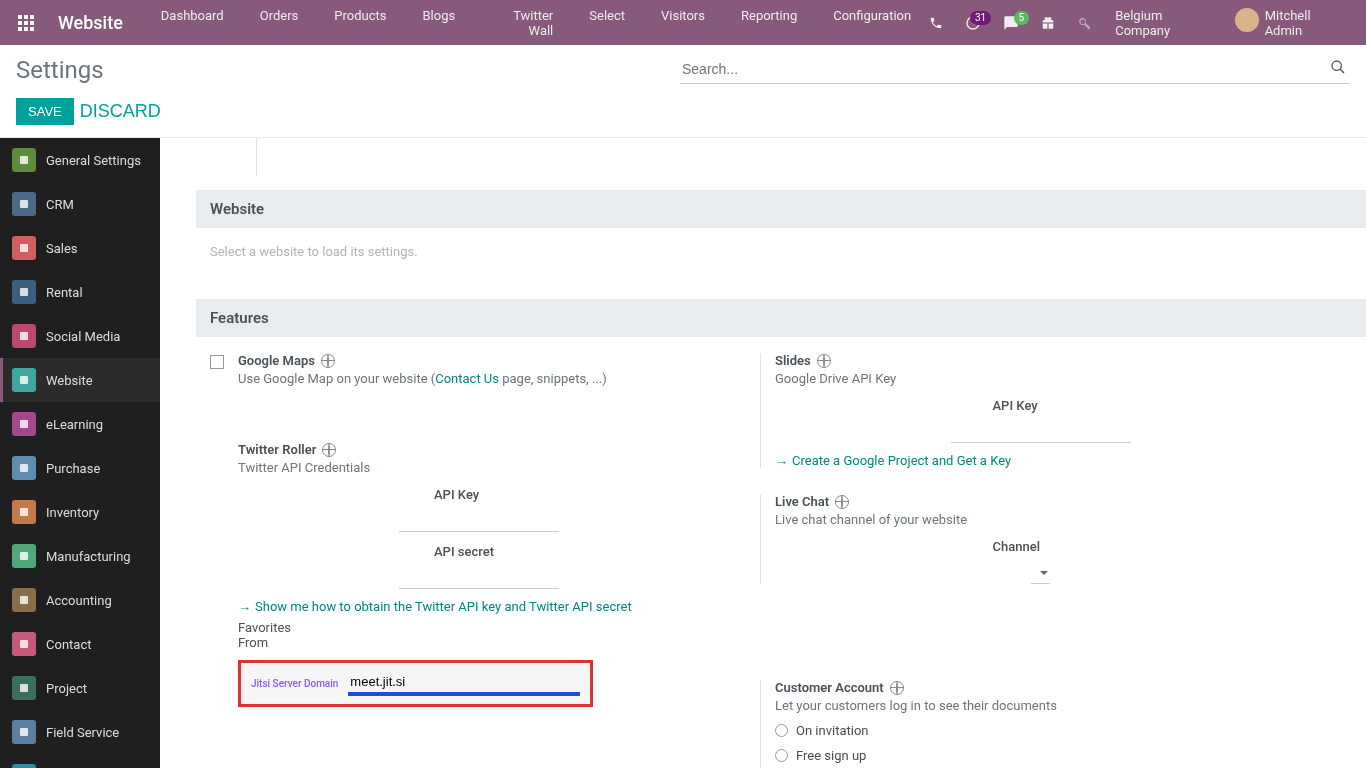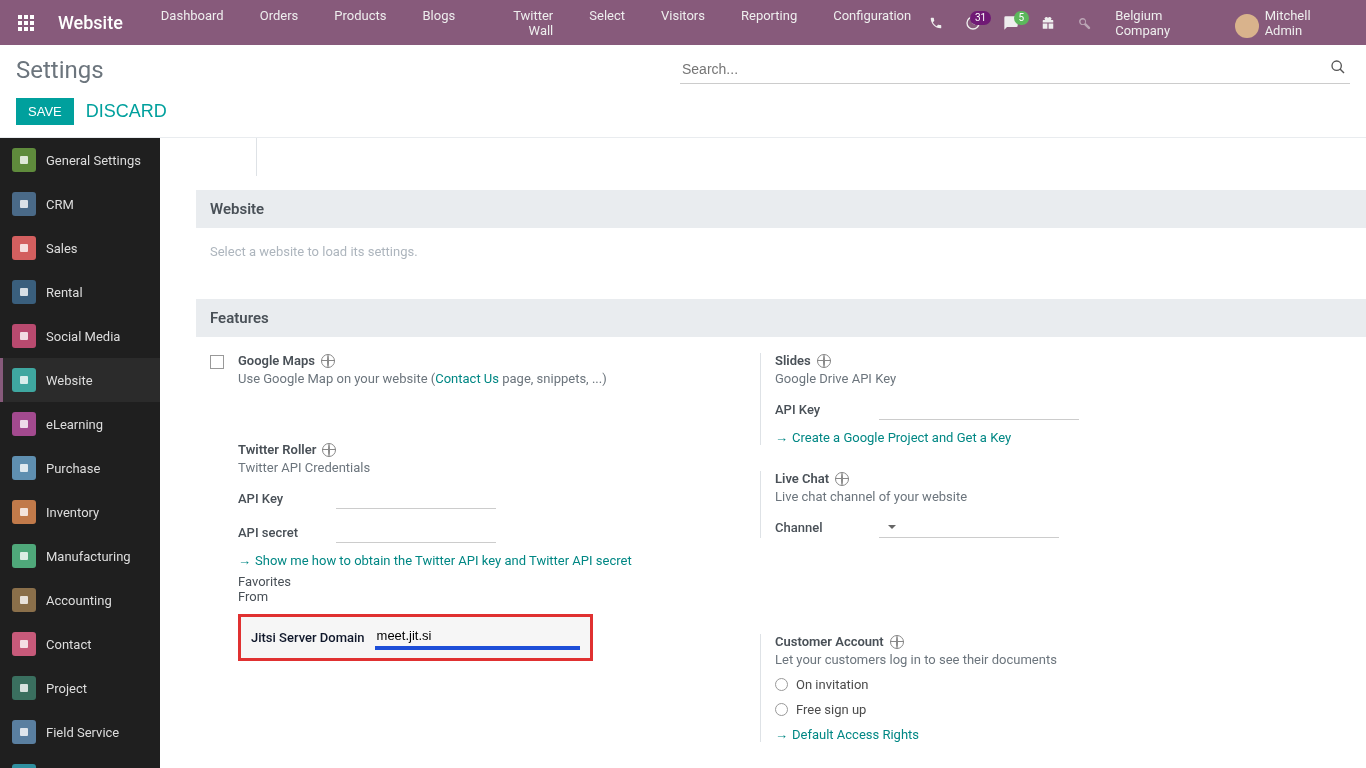--- a/index.html
+++ b/index.html
@@ -17,21 +17,21 @@
 .badge { position: absolute; top: 2px; right: -2px; background: #701a75; color: #fff; border-radius: 8px; font-size: 10px; padding: 1px 5px; line-height: 12px; }
 .badge-green { background: #5cb85c; }
 .company { padding: 0 10px; font-size: 13px; color: #eee; }
 .avatar { width: 24px; height: 24px; border-radius: 50%; background: #d9b38c; display: inline-block; vertical-align: middle; margin-right: 6px; }
 .username { font-size: 13px; color: #eee; }
 .header-row { display: flex; align-items: center; padding: 10px 16px 4px; gap: 24px; }
 .page-title { font-size: 24px; color: #6c757d; font-weight: 400; }
 .search-wrap { margin-left: auto; width: 670px; position: relative; }
 .search-input { width: 100%; border: none; border-bottom: 1px solid #ccc; padding: 6px 28px 6px 2px; font-size: 14px; outline: none; }
 .search-icon { position: absolute; right: 4px; top: 4px; color: #666; cursor: pointer; }
-.action-row { padding: 4px 16px 12px; display: flex; gap: 12px; border-bottom: 1px solid #e9ecef; margin-top: 6px;}
+.action-row { padding: 4px 16px 12px; display: flex; gap: 6px; border-bottom: 1px solid #e9ecef; margin-top: 6px;}
 .btn-save { background: #00a09d; color: #fff; border: none; padding: 6px 12px; font-size: 13px; font-weight: 500; cursor: pointer; }
 .btn-discard { background: none; border: none; color: #00a09d; font-size: 18px; font-weight: 500; cursor: pointer; }
 .workspace { display: flex; height: calc(100vh - 137px); }
 .sidebar { width: 160px; background: #1f1f1f; color: #ddd; overflow-y: auto; flex-shrink: 0; }
 .sidebar::-webkit-scrollbar { width: 8px; }
 .sidebar::-webkit-scrollbar-thumb { background: #5a5a5a; }
 .sidebar::-webkit-scrollbar-track { background: #2b2b2b; }
 .sb-item { display: flex; align-items: center; gap: 10px; padding: 10px 12px; cursor: pointer; font-size: 13px; }
 .sb-item.active { background: #2b2b2b; border-left: 3px solid #875a7b; padding-left: 9px; }
 .sb-icon { width: 24px; height: 24px; border-radius: 3px; display: flex; align-items: center; justify-content: center; font-size: 12px; color: #fff; flex-shrink: 0; }
@@ -47,28 +47,28 @@
 .feature-block { display: flex; gap: 14px; padding: 8px 0 18px; border: none;}
 .checkbox { width: 14px; height: 14px; border: 1px solid #999; margin-top: 2px; flex-shrink: 0; position: relative; }
 .feature-content { flex: 1; }
 .feature-content.with-border { border-left: 1px solid #dee2e6; padding-left: 14px; }
 .feature-title { font-weight: 600; font-size: 13px; color: #495057; display: flex; align-items: center; gap: 6px; }
 .globe { width: 14px; height: 14px; border: 1.3px solid #888; border-radius: 50%; position: relative; display: inline-block; }
 .globe::before { content: ''; position: absolute; left: 5px; top: -1px; width: 2px; height: 14px; border: 1.3px solid #888; border-radius: 50%; border-top: none; border-bottom: none; box-sizing: border-box; }
 .globe::after { content: ''; position: absolute; top: 5px; left: -1px; height: 2px; width: 14px; border-top: 1.3px solid #888; }
 .feature-desc { color: #6c757d; font-size: 13px; margin-top: 3px; }
 .link { color: #008784; cursor: pointer; }
-.form-row { display: flex; align-items: center; margin-top: 12px; gap: 8px; }
+.form-row { display: flex; align-items: center; margin-top: 12px; gap: 8px; flex-direction: column; }
 .form-label { width: 90px; font-size: 13px; color: #495057; font-weight: 500; }
 .form-input { border: none; border-bottom: 1px solid #ccc; padding: 3px 2px; font-size: 13px; flex: 1; max-width: 160px; outline: none; }
 .form-input-wide { max-width: 200px; }
 .arrow-link { color: #008784; font-size: 13px; cursor: pointer; display: flex; align-items: center; gap: 4px; margin-top: 10px; }
 .arrow { font-weight: bold; }
 .highlight-box { border: 3px solid #e03131; padding: 8px 10px; margin-top: 10px; background: #f6f6f6; display: inline-flex; align-items: center; gap: 10px; width: 355px; }
-.highlight-label { color: #0f172a; font-size: 13px; font-weight: 500; }
+.highlight-label { color: #8b5cf6; font-size: 10px; font-weight: 500; }
 .highlight-input { border: none; border-bottom: 4px solid #1d4ed8; padding: 3px 2px; font-size: 13px; background: transparent; flex: 1; outline: none; }
 .radio-row { display: flex; align-items: center; gap: 8px; margin-top: 10px; }
 .radio { width: 13px; height: 13px; border: 1px solid #999; border-radius: 50%; }
 .ch-down::after { content: ''; display: inline-block; border: 4px solid transparent; border-top-color: #666; margin-left: 4px; transform: translateY(2px); }
 svg { display: block; }
 .prebar { height: 38px; border-left: 1px solid #dee2e6; margin-left: 60px; margin-bottom: -10px; }
 </style>
 </head>
 <body>
 
@@ -122,21 +122,21 @@
         <svg width="14" height="14" viewBox="0 0 24 24" fill="#eee">
           <path d="M20 7h-3a3 3 0 1 0-5-3 3 3 0 1 0-5 3H4a1 1 0 0 0-1 1v3h18V8a1 1 0 0 0-1-1zM3 13v8a1 1 0 0 0 1 1h7v-9H3zm10 9h7a1 1 0 0 0 1-1v-8h-8v9z"></path>
         </svg>
       </div>
     <div class="tb-icon" style="opacity:.5">
         <svg width="14" height="14" viewBox="0 0 24 24" fill="#eee">
           <path d="M22 19l-7-7a6 6 0 1 0-3 3l7 7a2 2 0 0 0 3-3zM6 10a4 4 0 1 1 8 0 4 4 0 0 1-8 0z"></path>
         </svg>
       </div>
     <div class="company">Belgium Company</div>
-    <div style="display:flex;align-items:flex-end;cursor:pointer">
+    <div style="display:flex;align-items:flex-start;cursor:pointer">
       <span class="avatar"></span>
       <span class="username">Mitchell Admin</span>
     </div>
   </div>
 </div>
 
 <div class="header-row">
   <div class="page-title">Settings</div>
   <div class="search-wrap">
     <input class="search-input" placeholder="Search..." style="">

